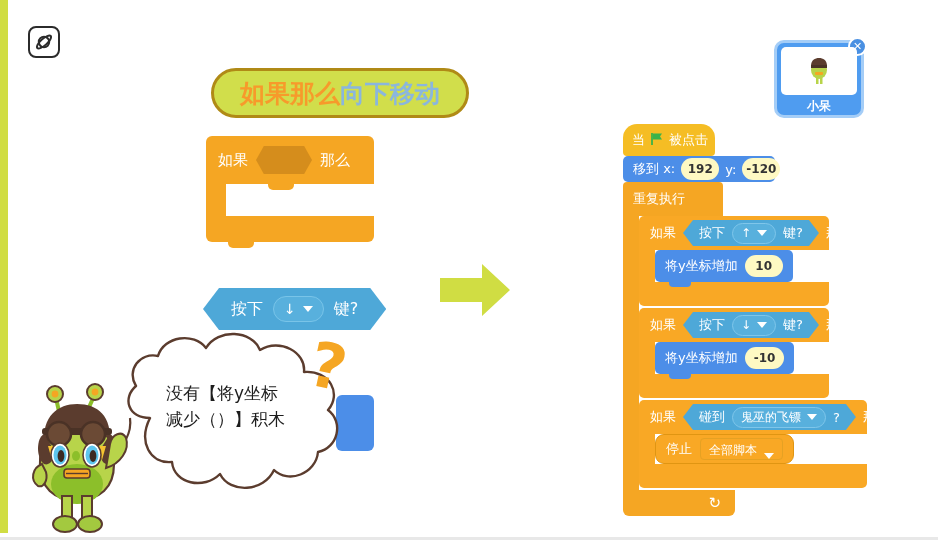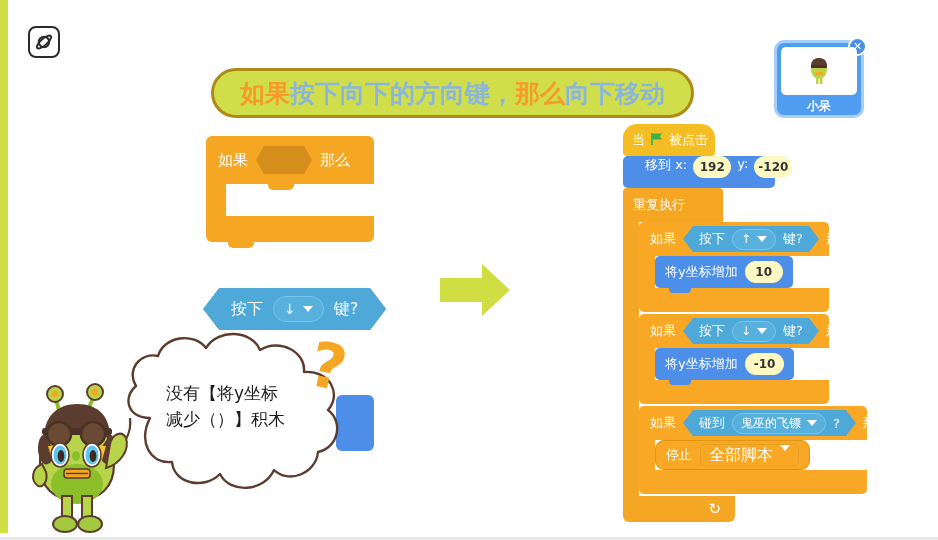--- a/index.html
+++ b/index.html
@@ -156,21 +156,21 @@
   .hat {
     position:relative; width:92px; height:32px; background:#f5bd24;
     border-radius:14px 14px 4px 4px;
     display:flex; align-items:center; gap:5px; padding-left:9px;
   }
   .hat .blk-text{font-size:13px;}
   .flag { color:#3bb34a; font-size:14px; }
 
   .blk-blue {
     position:relative; background:#4c8ee8; border-radius:5px;
-    display:flex; align-items:flex-start; gap:6px; padding:0 22px; height:32px;
+    display:flex; align-items:center; gap:6px; padding:0 10px; height:26px;
   }
   .blk-blue::after{
     content:''; position:absolute; left:14px; bottom:-5px;
     width:22px;height:5px;background:#4c8ee8;border-radius:0 0 4px 4px;
   }
   .blk-blue-in {
     position:relative; background:#4c8ee8; border-radius:5px;
     display:flex; align-items:center; gap:7px; padding:0 10px; height:32px;
   }
   .blk-blue-in::after{
@@ -215,44 +215,43 @@
     background:#58b0dd; border:1.2px solid #7fc6ea;
     border-radius:12px; height:21px; padding:0 8px;
     color:#fff; font-size:12px;
   }
   .stop-blk {
     position:relative; background:#f9a825; border:1.5px solid #e09512;
     border-radius:9px; height:30px; display:flex; align-items:center;
     gap:8px; padding:0 10px;
   }
   .stop-drop {
-    display:inline-flex; align-items:flex-start; gap:7px;
+    display:inline-flex; align-items:flex-end; gap:7px;
     background:#f9a825; border:1.3px solid #e5a123;
     border-radius:4px; height:22px; padding:0 8px;
-    color:#fff; font-size:16px;
+    color:#fff; font-size:12px;
   }
 </style>
 </head>
 <body>
 
 <div id="root">
 
   <div class="left-strip"></div>
   <div class="bottom-rule"></div>
 
   <div class="title-icon">
     <svg width="20" height="20" viewBox="0 0 20 20">
       <circle cx="10" cy="10" r="5.2" fill="none" stroke="#2b2b2b" stroke-width="2"></circle>
       <ellipse cx="10" cy="10" rx="9" ry="3.2" fill="none" stroke="#2b2b2b" stroke-width="2" transform="rotate(-42 10 10)"></ellipse>
     </svg>
   </div>
 
   <div class="banner">
     <span class="bn-or">如果</span>
-    <span class="bn-bl">按下向下的方向键，</span>
     <span class="bn-or">那么</span>
     <span class="bn-bl">向下移动</span>
   </div>
 
   <div class="sample-if">
     <div class="sif-top">
       <div class="sif-notch"></div>
       <span class="blk-text" style="font-size:15px">如果</span>
       <div class="hex-empty"></div>
       <span class="blk-text" style="font-size:15px">那么</span>

